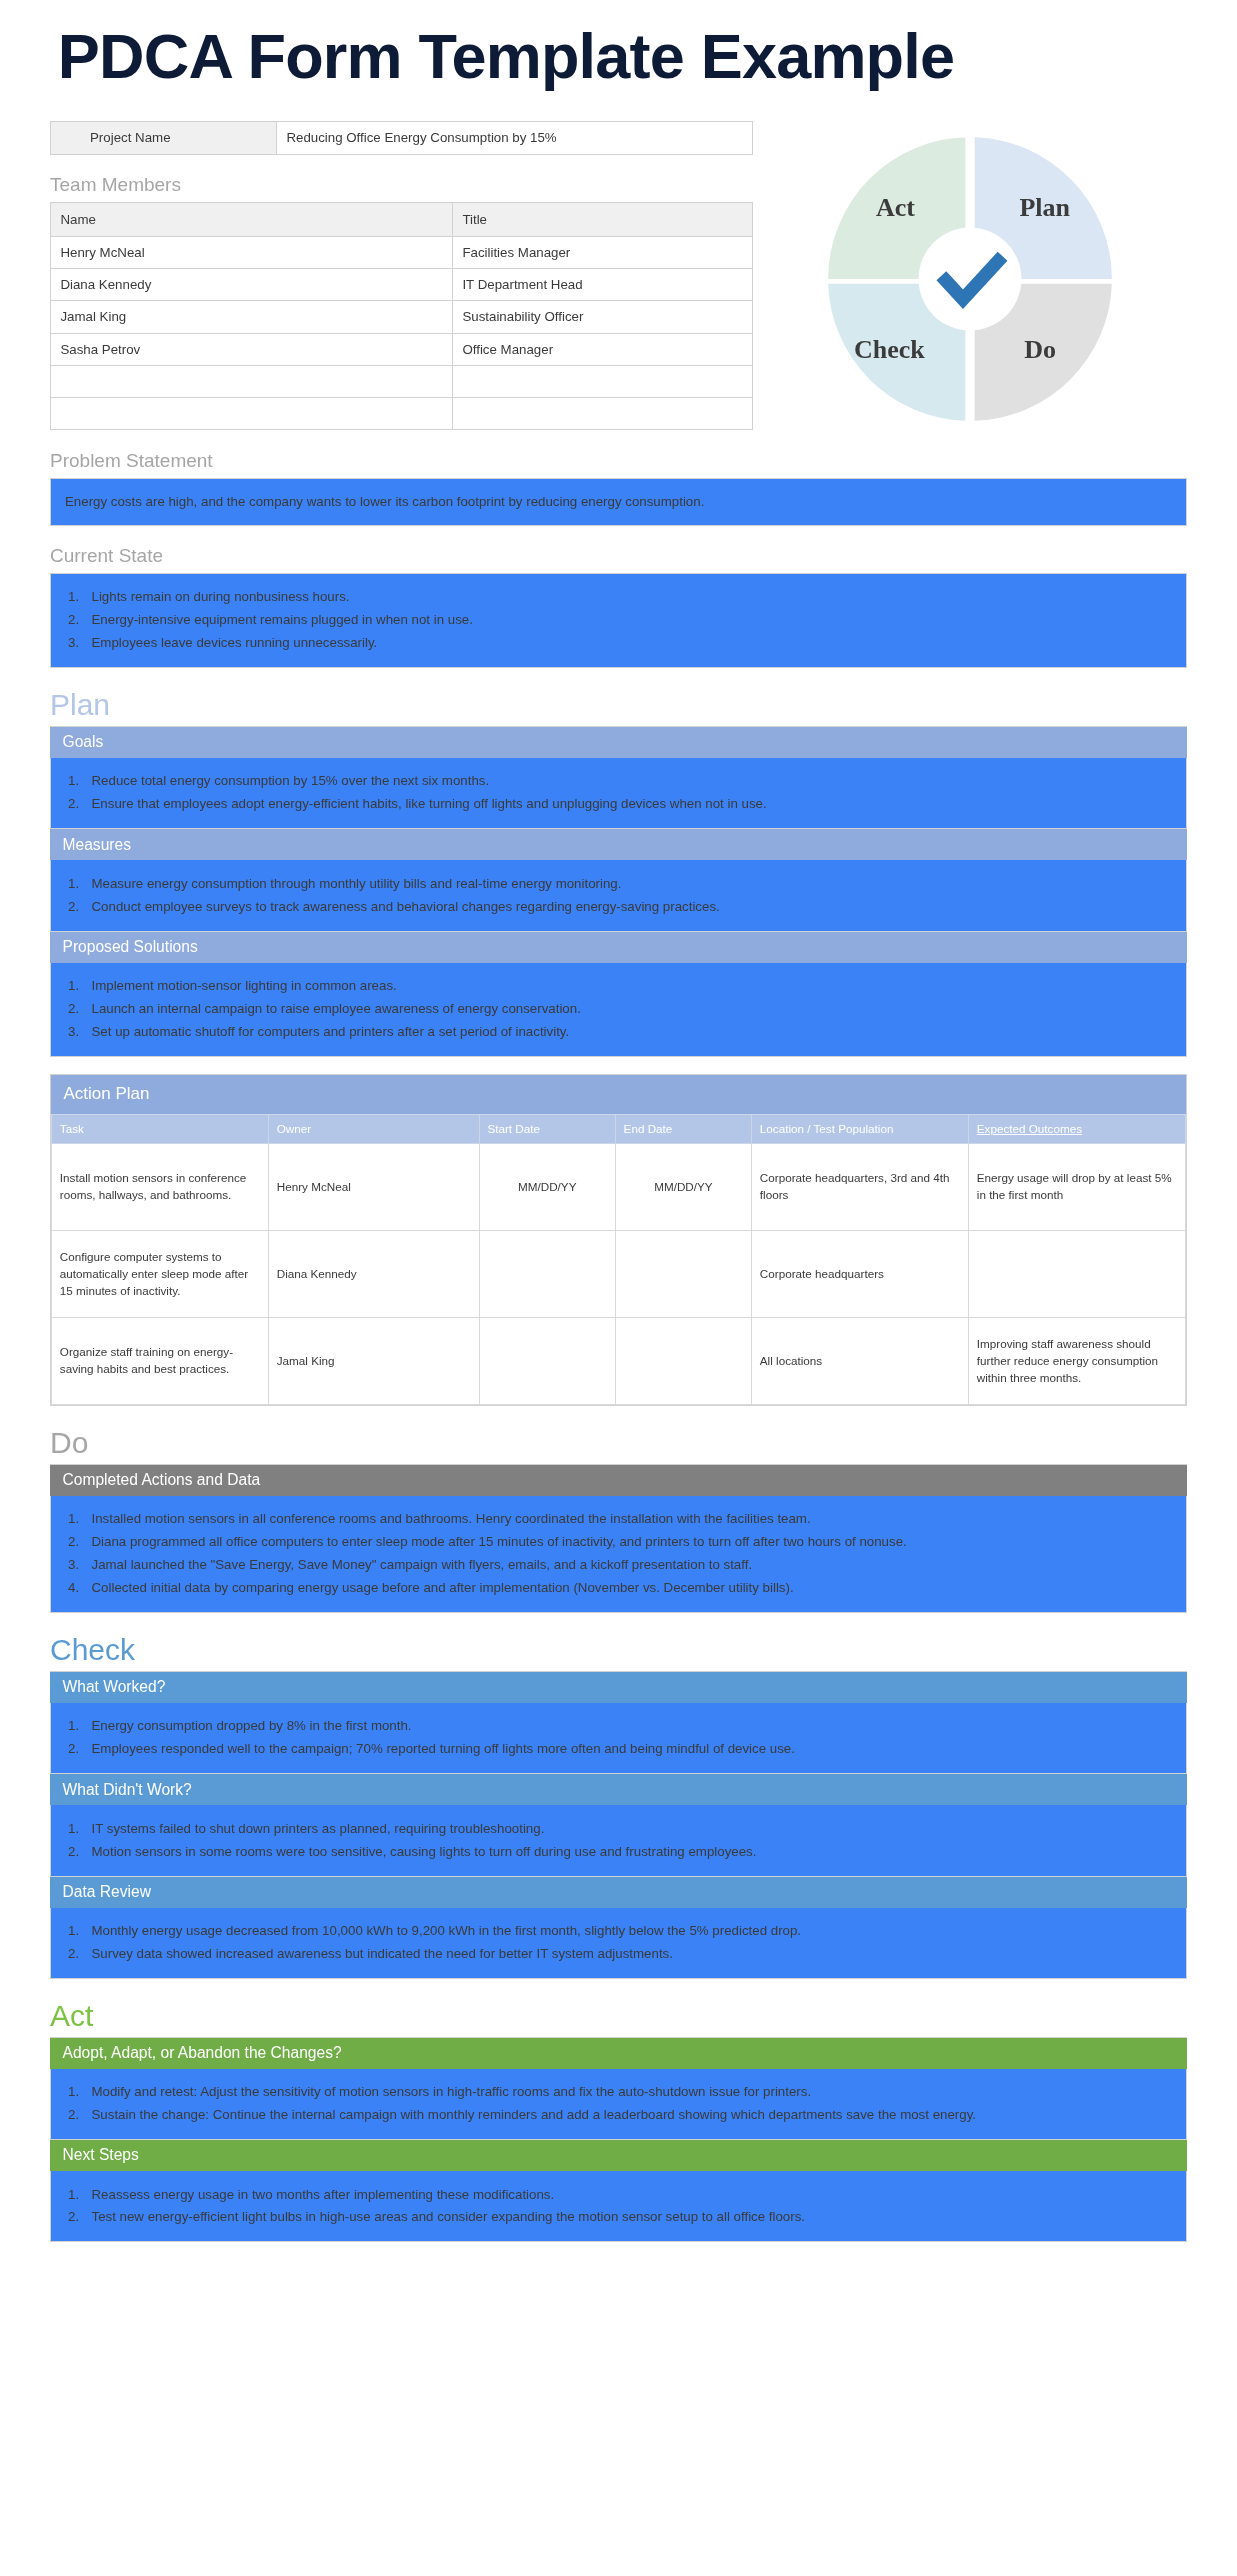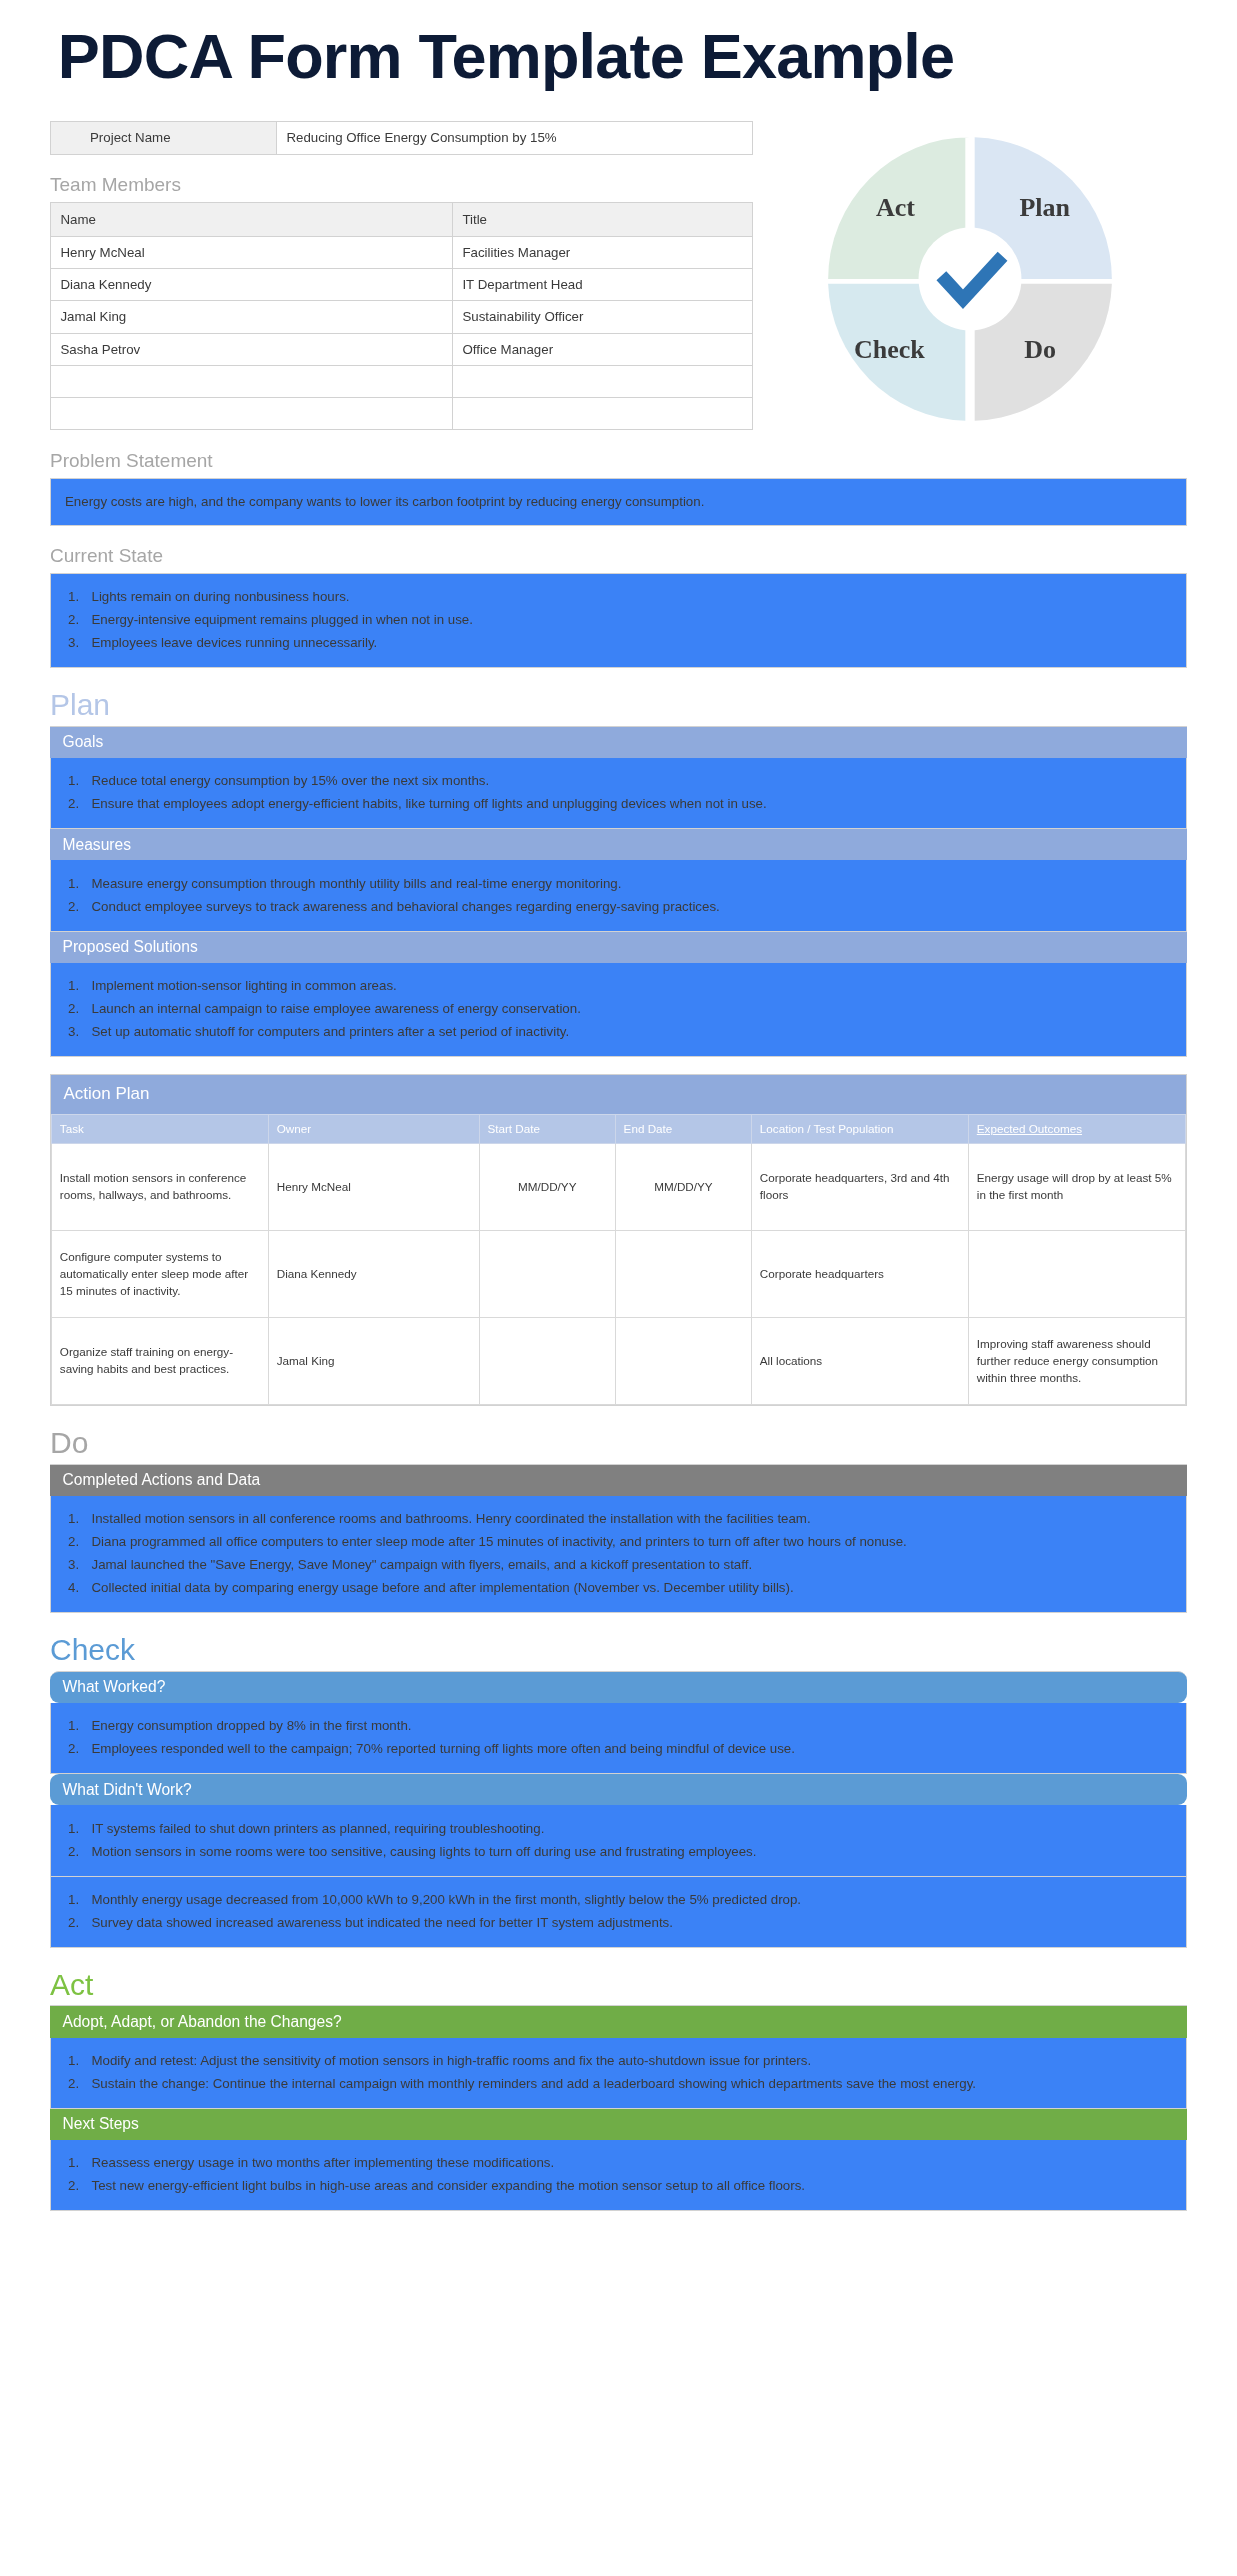--- a/index.html
+++ b/index.html
@@ -133,21 +133,21 @@
 
   
   .bar {
     color: #ffffff;
     font-size: 15.6px;
     padding: 5.5px 12.5px;
     line-height: 1.3;
   }
   .bar-plan  { background: #8faadc; }
   .bar-do    { background: #808080; }
-  .bar-check { background: #5b9bd5; border-radius: 9px; }
+  .bar-check { background: #5b9bd5; }
   .bar-act   { background: #70ad47; }
 
   .stack .box { border-top: none; }
   .stack > :first-child { border-top: 0.8px solid #d2d2d2; }
 
   
   .ap-wrap { margin-top: 17px; border: 0.8px solid #d2d2d2; }
   .ap-title {
     background: #8faadc;
     color: #ffffff;
@@ -377,20 +377,21 @@
     </div>
 
     <div class="bar bar-check">What Didn't Work?</div>
     <div class="box">
       <ol class="numlist">
         <li>IT systems failed to shut down printers as planned, requiring troubleshooting.</li>
         <li>Motion sensors in some rooms were too sensitive, causing lights to turn off during use and frustrating employees.</li>
       </ol>
     </div>
 
+    <div class="bar bar-check">Data Review</div>
     <div class="box">
       <ol class="numlist">
         <li>Monthly energy usage decreased from 10,000 kWh to 9,200 kWh in the first month, slightly below the 5% predicted drop.</li>
         <li>Survey data showed increased awareness but indicated the need for better IT system adjustments.</li>
       </ol>
     </div>
   </div>
 
   <div class="phase-title phase-act">Act</div>
   <div class="stack">

